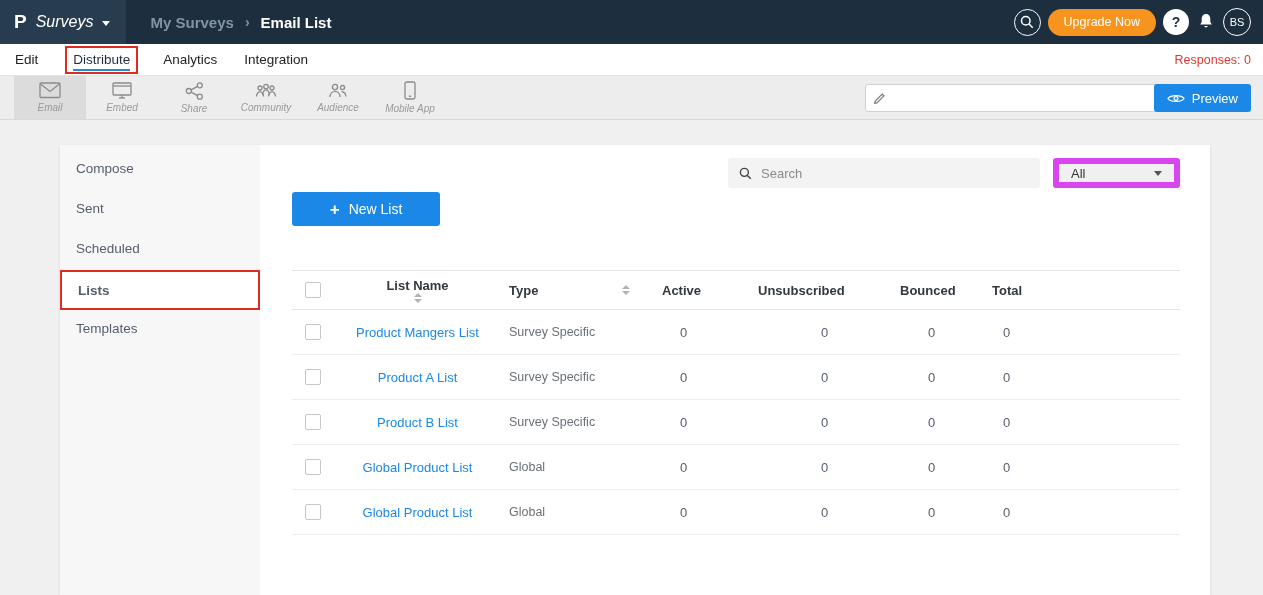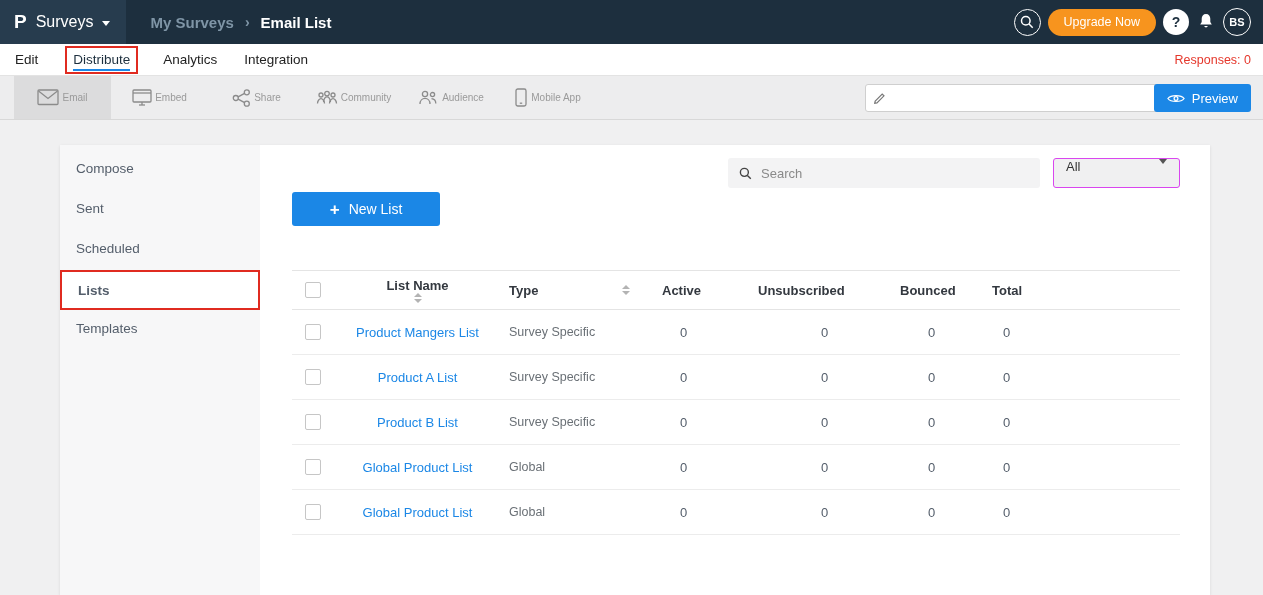--- a/index.html
+++ b/index.html
@@ -3,64 +3,64 @@
 <meta charset="utf-8">
 <style>
   * { margin:0; padding:0; box-sizing:border-box; }
   body { width:1263px; height:595px; font-family:"Liberation Sans", sans-serif; background:#f0f0f1; overflow:hidden; }
   .canvas { position:relative; width:1263px; height:595px; }
 
   
   .topbar { height:44px; background:#1d2f3e; display:flex; align-items:center; color:#fff; }
   .brand { display:flex; align-items:center; gap:9px; background:#273c4e; height:100%; padding:0 16px 0 14px; cursor:pointer; }
   .logo { font-size:19px; font-weight:bold; color:#fff; background:transparent; }
-  .product { font-size:16px; color:#fff; }
+  .product { font-size:16px; color:#fff;font-style:italic; }
   .caret { width:0; height:0; border-left:4px solid transparent; border-right:4px solid transparent; border-top:5px solid #fff; margin-top:2px; }
   .crumbs { display:flex; align-items:center; gap:11px; margin-left:24px; font-size:15px;font-weight:bold; }
   .crumb-parent { color:#7f95a6; cursor:pointer; text-decoration:none; }
   .crumb-sep { color:#7f95a6; font-size:14px; }
   .crumb-current { color:#fff; }
   .top-right { margin-left:auto; display:flex; align-items:center; gap:7px; padding-right:12px; }
   .circle-btn { width:27px; height:27px; border:1.5px solid #fff; border-radius:50%; display:flex; align-items:center; justify-content:center; cursor:pointer; }
   .upgrade-btn { background:#f7941e; color:#fff; border:none; border-radius:14px; height:27px; padding:0 16px; font-size:12.5px; font-family:"Liberation Sans", sans-serif; cursor:pointer; }
   .help-circle { width:26px; height:26px; background:#fff; color:#1d2f3e; border-radius:50%; display:flex; align-items:center; justify-content:center; font-weight:bold; font-size:14px; cursor:pointer; }
-  .avatar { width:28px; height:28px; border:1.5px solid #fff; border-radius:50%; display:flex; align-items:center; justify-content:center; font-size:11px; color:#fff; cursor:pointer;font-weight:bold; }
+  .avatar { width:28px; height:28px; border:1.5px solid #fff; border-radius:50%; display:flex; align-items:center; justify-content:center; font-size:11px; color:#fff; cursor:pointer; }
 
   
   .navbar { height:32px; background:#fff; border-bottom:1px solid #e3e3e3; display:flex; align-items:center; padding-left:15px; position:relative; }
   .tab { margin-right:27px; font-size:13.5px; color:#222; cursor:pointer; }
   .tab-active-wrap { border:2px solid #e02b20; padding:2px 6px 4px; margin-right:25px; }
   .tab-active-wrap .tab { margin:0; border-bottom:2px solid #1b87e6; padding-bottom:2px; color:#1d2f3e; }
   .responses { position:absolute; right:12px; font-size:12.5px; color:#e5372b; }
 
   
   .chan-toolbar { height:44px; background:#ededee; border-bottom:1px solid #d8d8d8; position:relative; display:flex; }
   .channels { display:flex; margin-left:14px; height:100%; }
-  .channel { width:97px; height:100%; display:flex; align-items:center; justify-content:center; gap:3px; cursor:pointer; }
+  .channel { width:72px; height:100%; display:flex; flex-direction:column; align-items:center; justify-content:center; gap:3px; cursor:pointer;font-style:italic; }
   .channel.active { background:#dcdcdd; }
   .channel-label { font-size:10px; color:#9a9a9a; }
   .channel svg { stroke:#8b8b8b; fill:none; stroke-width:1.3; }
   .url-wrap { position:absolute; right:103px; top:8px; width:295px; height:28px; background:#fff; border:1px solid #cfcfcf; border-radius:3px; display:flex; align-items:center; }
   .url-input { flex:1; border:none; outline:none; background:transparent; font-size:12.5px; color:#555; padding:0 8px; font-family:"Liberation Sans", sans-serif; min-width:0; }
   .pencil-btn { width:28px; height:100%; display:flex; align-items:center; justify-content:center; cursor:pointer; }
   .preview-btn { position:absolute; right:12px; top:8px; height:28px; background:#1b87e6; color:#fff; border:none; border-radius:3px; font-size:13px; padding:0 13px; display:flex; align-items:center; gap:7px; cursor:pointer; font-family:"Liberation Sans", sans-serif; }
 
   
   .card { position:absolute; left:60px; right:53px; top:145px; bottom:0; background:#fff; box-shadow:0 1px 3px rgba(0,0,0,0.10); display:flex; }
   .side { width:200px; background:#f7f7f8; padding-top:5px; flex-shrink:0; }
   .side-item { height:40px; line-height:38px; padding-left:16px; font-size:13.5px; color:#545e6b; cursor:pointer; }
   .side-item.active { background:#fff; border:2px solid #e02b20;font-weight:bold; }
 
   .content { flex:1; padding:13px 33px 0 32px; position:relative; }
   .filter-row { display:flex; justify-content:flex-end; gap:13px; }
   .search-box { width:312px; height:30px; background:#f3f3f4; border-radius:3px; display:flex; align-items:center; padding:0 11px; gap:9px; }
   .search-box svg { stroke:#444; fill:none; stroke-width:1.6; flex-shrink:0; }
   .search-input { flex:1; border:none; outline:none; background:transparent; font-size:13px; color:#333; font-family:"Liberation Sans", sans-serif; min-width:0; }
   .search-input::placeholder { color:#8a8a8a; }
-  .filter-select { width:127px; height:30px; background:#f0f0f1; border:1px solid #d946ef; border-radius:3px; display:flex; padding:0 12px; font-size:13px; color:#333; cursor:pointer; }
+  .filter-select { width:127px; height:30px; background:#f0f0f1; border:6px solid #d946ef; border-radius:3px; display:flex; align-items:center; padding:0 12px; font-size:13px; color:#333; cursor:pointer; }
   .filter-select .caret-dark { width:0; height:0; border-left:4px solid transparent; border-right:4px solid transparent; border-top:5px solid #555; margin-left:auto; }
 
   .btn-new { margin-top:4px; margin-left:0; width:148px; height:34px; background:#1b87e6; color:#fff; border:none; border-radius:3px; font-size:14px; display:flex; align-items:center; justify-content:center; gap:9px; cursor:pointer; font-family:"Liberation Sans", sans-serif; }
   .btn-new .plus { font-size:17px; font-weight:bold; line-height:1; }
 
   
   .table { margin-top:44px; width:888px; }
   .trow { display:flex; align-items:center; height:45px; border-bottom:1px solid #ececec; }
   .thead { height:40px; border-top:1px solid #e4e4e4; border-bottom:1px solid #e4e4e4; font-weight:bold; font-size:13px; color:#33383f; }
   .c-check { width:42px; display:flex; align-items:center; padding-left:13px; }

